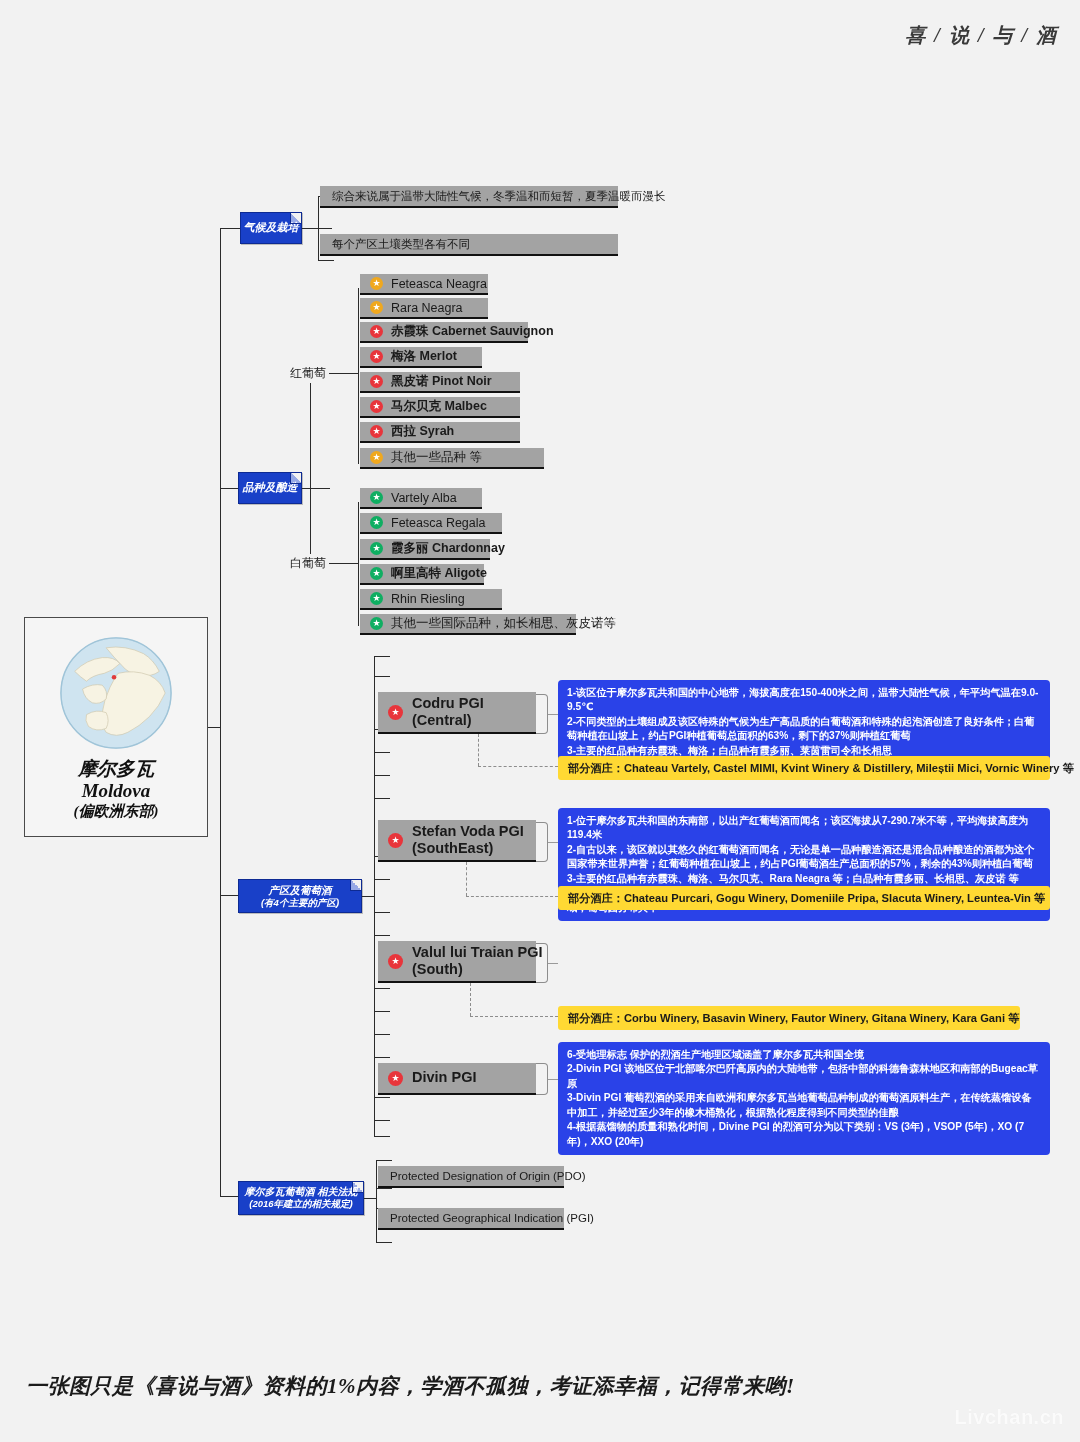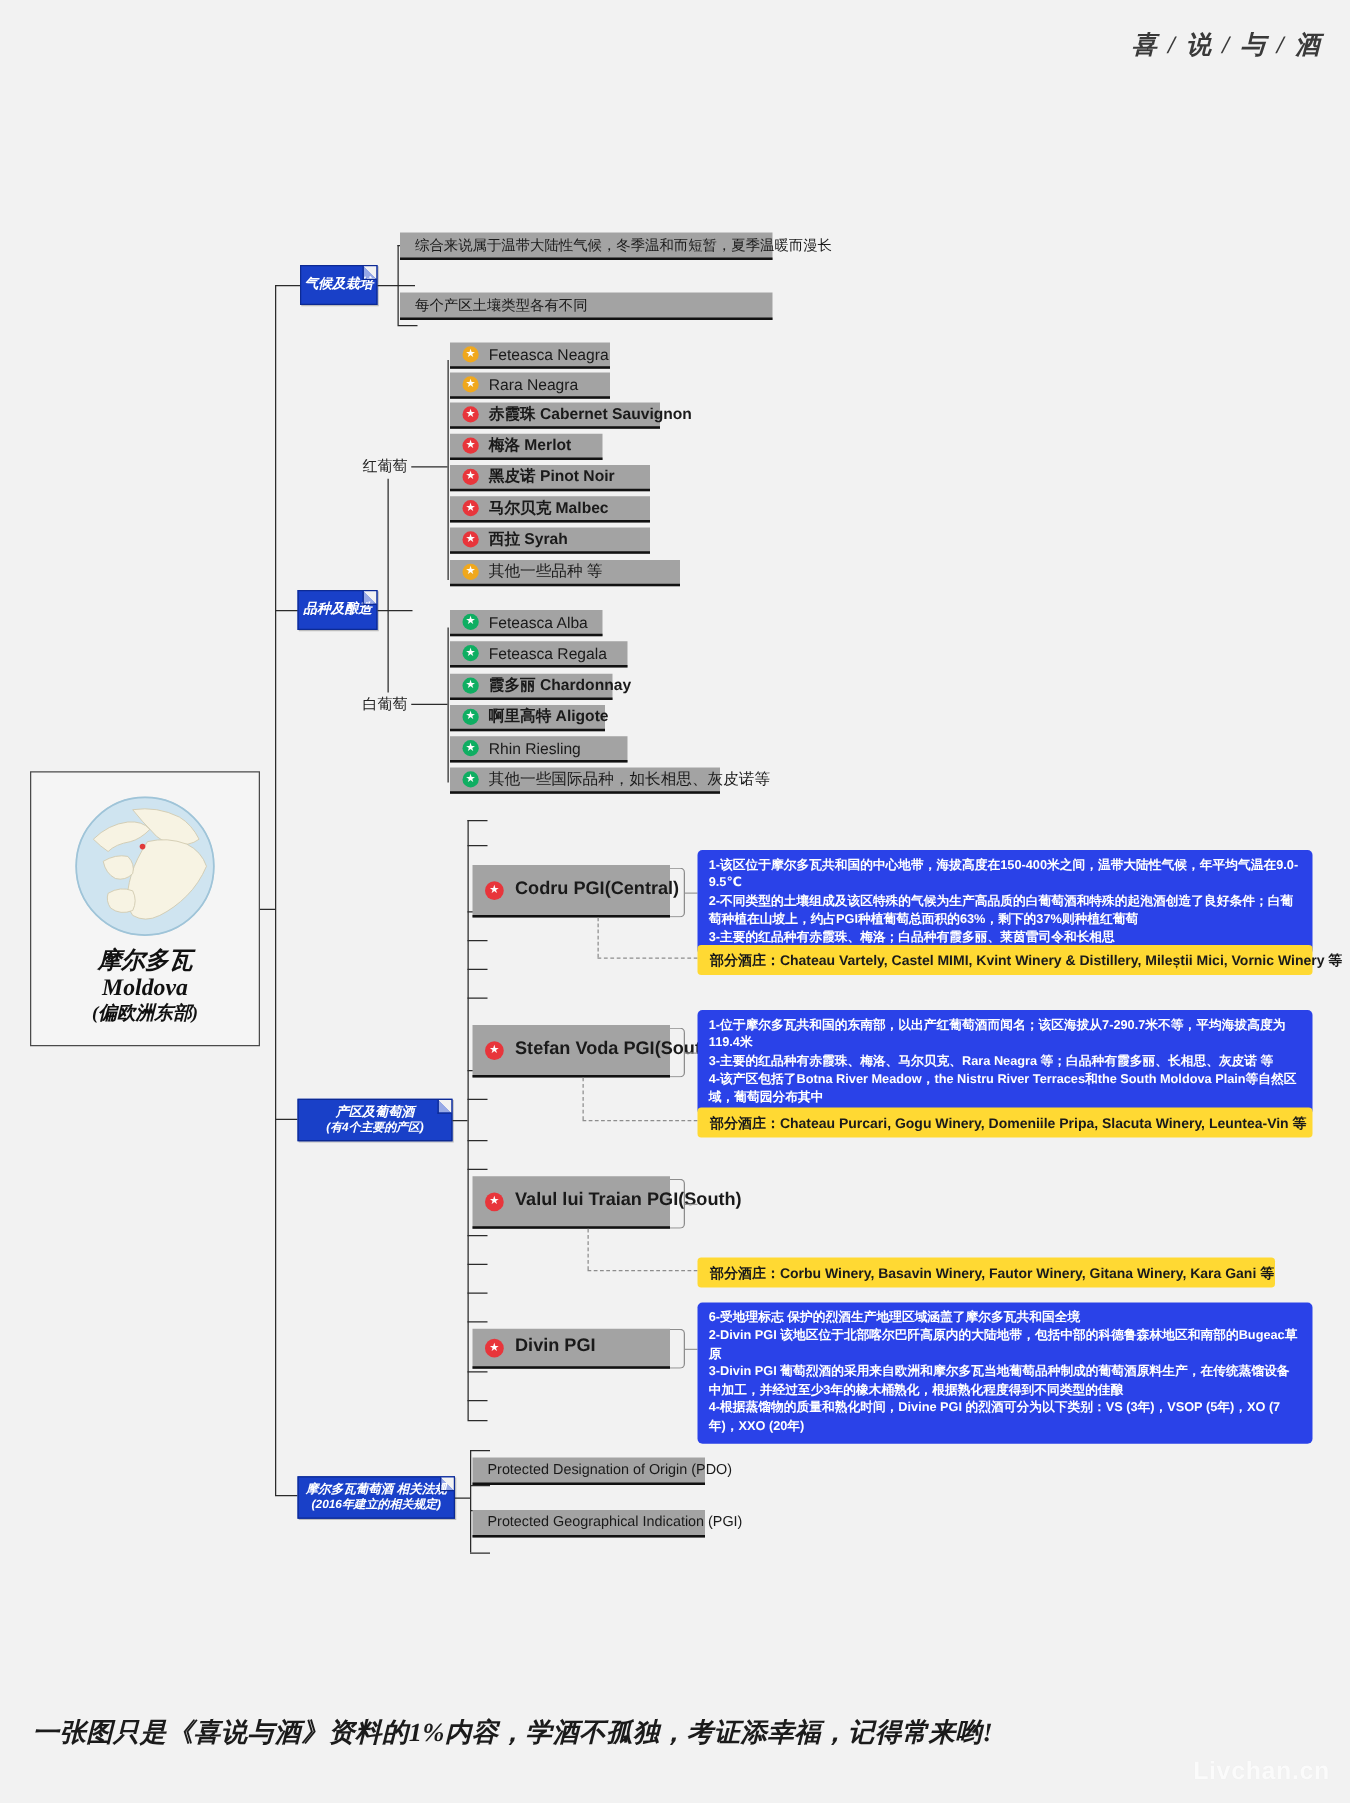--- a/index.html
+++ b/index.html
@@ -88,21 +88,21 @@
   .bullet.red { background:#e8353b; }
   .bullet.orange { background:#f0a81e; }
   .bullet.green { background:#0fae62; }
   .bullet .star { font-size:9px; transform:translateY(-.5px); }
 
   .leaf.region {
     font-size:14.5px; font-weight:700; line-height:1.2;
     padding:0 10px; align-items:center;
   }
   .leaf.region .bullet { width:15px; height:15px; margin-right:9px; }
-  .leaf.region .txt { display:flex; flex-direction:row; }
+  .leaf.region .txt { display:flex; flex-direction:column; }
 
   
   .info {
     position:absolute;
     background:#2a42e8;
     color:#fff;
     border-radius:4px;
     font-size:10.2px;
     line-height:1.42;
     padding:6px 9px;
@@ -263,21 +263,21 @@
     <span class="bullet orange">
         <span class="star">★</span>
       </span>
     <span>其他一些品种 等</span>
   </div>
 
   <div class="leaf" style="left:360px; top:488px; width:122px; height:21px;">
     <span class="bullet green">
         <span class="star">★</span>
       </span>
-    <span>Feteasca Alba</span>
+    <span>Vartely Alba</span>
   </div>
   <div class="leaf" style="left:360px; top:513px; width:142px; height:21px;">
     <span class="bullet green">
         <span class="star">★</span>
       </span>
     <span>Feteasca Regala</span>
   </div>
   <div class="leaf" style="left:360px; top:539px; width:130px; height:21px; font-weight:700;">
     <span class="bullet green">
         <span class="star">★</span>
@@ -361,20 +361,21 @@
     <span class="txt">
       <span>Stefan Voda PGI</span>
       <span>(SouthEast)</span>
     </span>
   </div>
   <div class="bracket" style="left:536px; top:822px; width:12px; height:40px;"></div>
   <div class="ln-h grey" style="left:548px; top:842px; width:10px;"></div>
 
   <div class="info" style="left:558px; top:808px; width:492px;">
     <p>1-位于摩尔多瓦共和国的东南部，以出产红葡萄酒而闻名；该区海拔从7-290.7米不等，平均海拔高度为119.4米</p>
+    <p>2-自古以来，该区就以其悠久的红葡萄酒而闻名，无论是单一品种酿造酒还是混合品种酿造的酒都为这个国家带来世界声誉；红葡萄种植在山坡上，约占PGI葡萄酒生产总面积的57%，剩余的43%则种植白葡萄</p>
     <p>3-主要的红品种有赤霞珠、梅洛、马尔贝克、Rara Neagra 等；白品种有霞多丽、长相思、灰皮诺 等</p>
     <p>4-该产区包括了Botna River Meadow，the Nistru River Terraces和the South Moldova Plain等自然区域，葡萄园分布其中</p>
   </div>
 
   <div class="dash-v" style="left:466px; top:862px; height:34px;"></div>
   <div class="dash-h" style="left:466px; top:896px; width:92px;"></div>
   <div class="wineries" style="left:558px; top:886px; width:492px; height:24px;">
     <span class="lbl">部分酒庄：</span>
     <span>Chateau Purcari, Gogu Winery, Domeniile Pripa, Slacuta Winery, Leuntea-Vin 等</span>
   </div>

